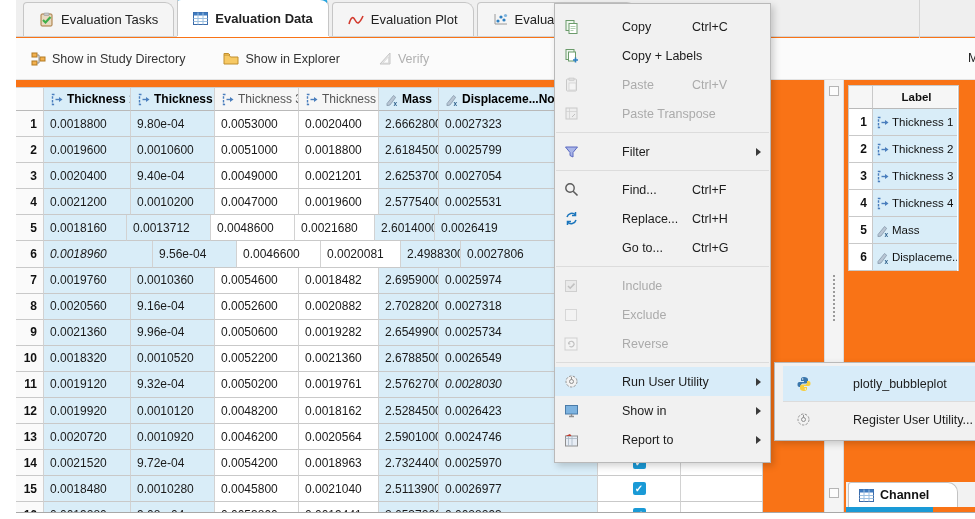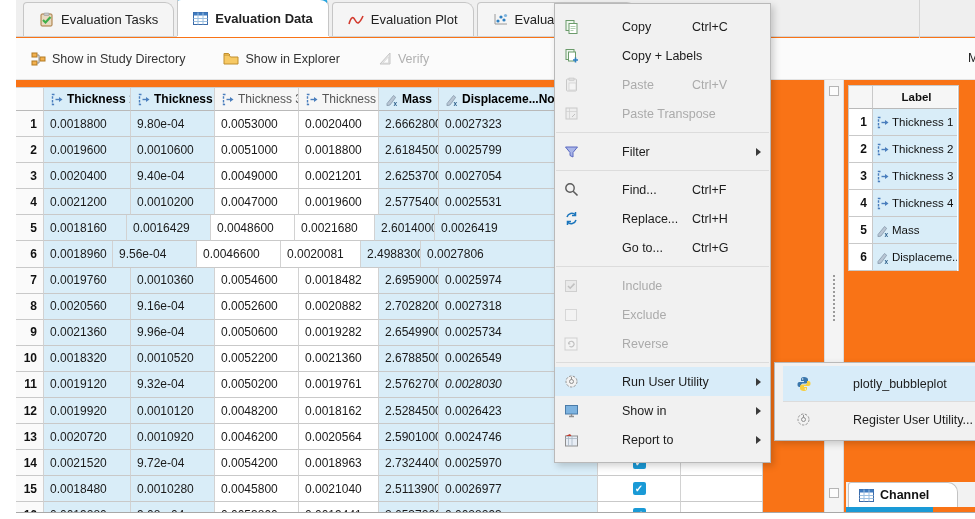--- a/index.html
+++ b/index.html
@@ -293,33 +293,33 @@
         <div class="tc sel" style="width: 60px;">2.5775400</div>
         <div class="tc sel" style="width: 159px;">0.0025531</div>
         <div class="tc chk" style="width: 83px;">
           <span class="cb">✓</span>
         </div>
         <div class="tc" style="width: 82px;"></div>
       </div>
       <div class="trow">
         <div class="tc num" style="width: 28px;">5</div>
         <div class="tc sel" style="width: 83px;">0.0018160</div>
-        <div class="tc sel" style="width: 84px;">0.0016429</div>
+        <div class="tc sel" style="width: 84px;">0.0013712</div>
         <div class="tc" style="width: 84px;">0.0048600</div>
         <div class="tc" style="width: 80px;">0.0021680</div>
         <div class="tc sel" style="width: 60px;">2.6014000</div>
         <div class="tc sel" style="width: 159px; text-align: right;">0.0026419</div>
         <div class="tc chk" style="width: 83px;">
           <span class="cb">✓</span>
         </div>
         <div class="tc" style="width: 82px;"></div>
       </div>
       <div class="trow">
         <div class="tc num" style="width: 28px;">6</div>
-        <div class="tc sel" style="width: 69px;">0.0018960</div>
+        <div class="tc sel" style="width: 109px; font-style: italic;">0.0018960</div>
         <div class="tc sel" style="width: 84px;">9.56e-04</div>
         <div class="tc" style="width: 84px;">0.0046600</div>
         <div class="tc" style="width: 80px;">0.0020081</div>
         <div class="tc sel" style="width: 60px;">2.4988300</div>
         <div class="tc sel" style="width: 159px;">0.0027806</div>
         <div class="tc chk" style="width: 83px;">
           <span class="cb">✓</span>
         </div>
         <div class="tc" style="width: 82px;"></div>
       </div>

